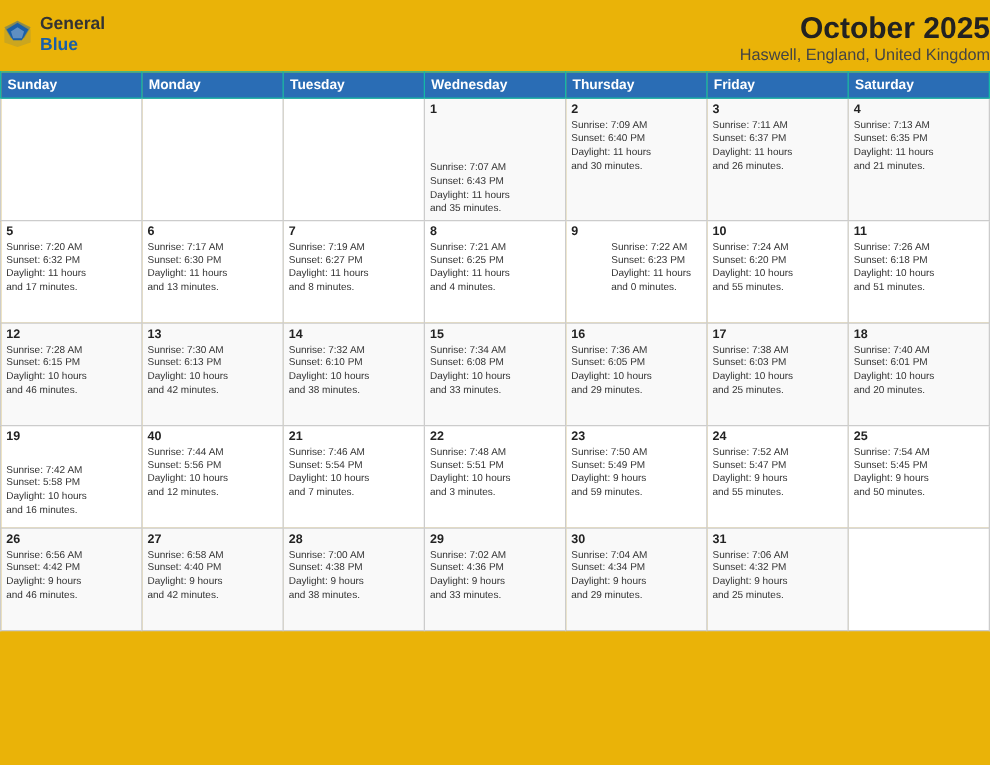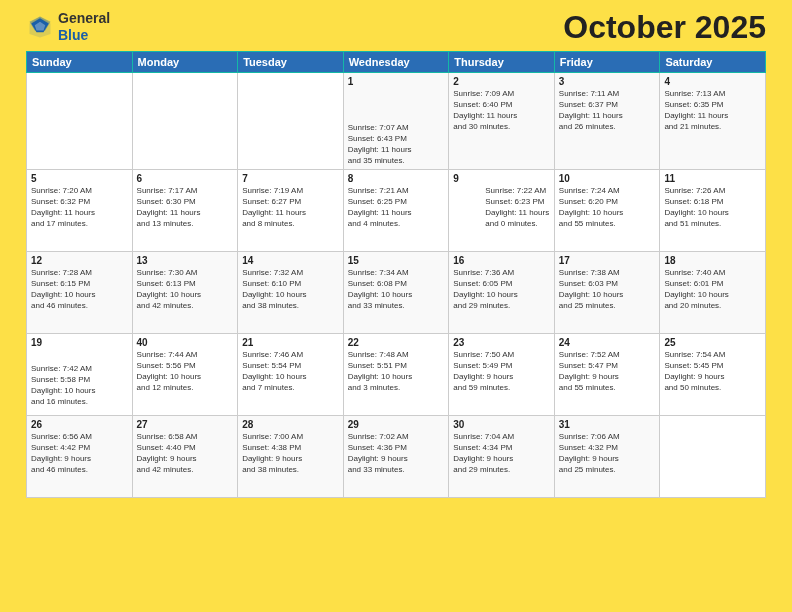--- a/index.html
+++ b/index.html
@@ -6,22 +6,22 @@
     body {
       font-family: Arial, sans-serif;
       background: #fff;
       width: 792px;
       height: 612px;
       overflow: hidden;
     }
     .page {
       width: 792px;
       height: 612px;
-      padding: 10px 26px;
-      background: #fde047;
+      padding: 10px 0;
+      background: #eab308;
     }
     .header {
       display: flex;
       justify-content: space-between;
       align-items: flex-start;
       margin-bottom: 6px;
     }
     .logo {
       display: flex;
       align-items: center;
@@ -35,21 +35,21 @@
     .logo-general { color: #333; }
     .logo-blue { color: #1a5fa8; }
     .logo-icon {
       width: 28px;
       height: 28px;
     }
     .title-block {
       text-align: right;
     }
     .month-title {
-      font-size: 32px;
+      font-size: 24px;
       font-weight: bold;
       color: #222;
       line-height: 1.1;
     }
     .location {
       font-size: 13px;
       color: #444;
     }
     .calendar {
       width: 100%;
@@ -109,20 +109,21 @@
         <polygon points="16,6 26,12 20,22 12,22 6,12" fill="#1a5fa8"></polygon>
         <polygon points="16,10 22,14 20,20 12,20 10,14" fill="#fff" opacity="0.3"></polygon>
       </svg>
       <div class="logo-text">
         <div><span class="logo-general">General</span></div>
         <div><span class="logo-blue">Blue</span></div>
       </div>
     </div>
     <div class="title-block">
       <div class="month-title">October 2025</div>
+      <div class="location">Haswell, England, United Kingdom</div>
     </div>
   </div>
 
   <table class="calendar">
     <thead>
       <tr>
         <th>Sunday</th>
         <th>Monday</th>
         <th>Tuesday</th>
         <th>Wednesday</th>

